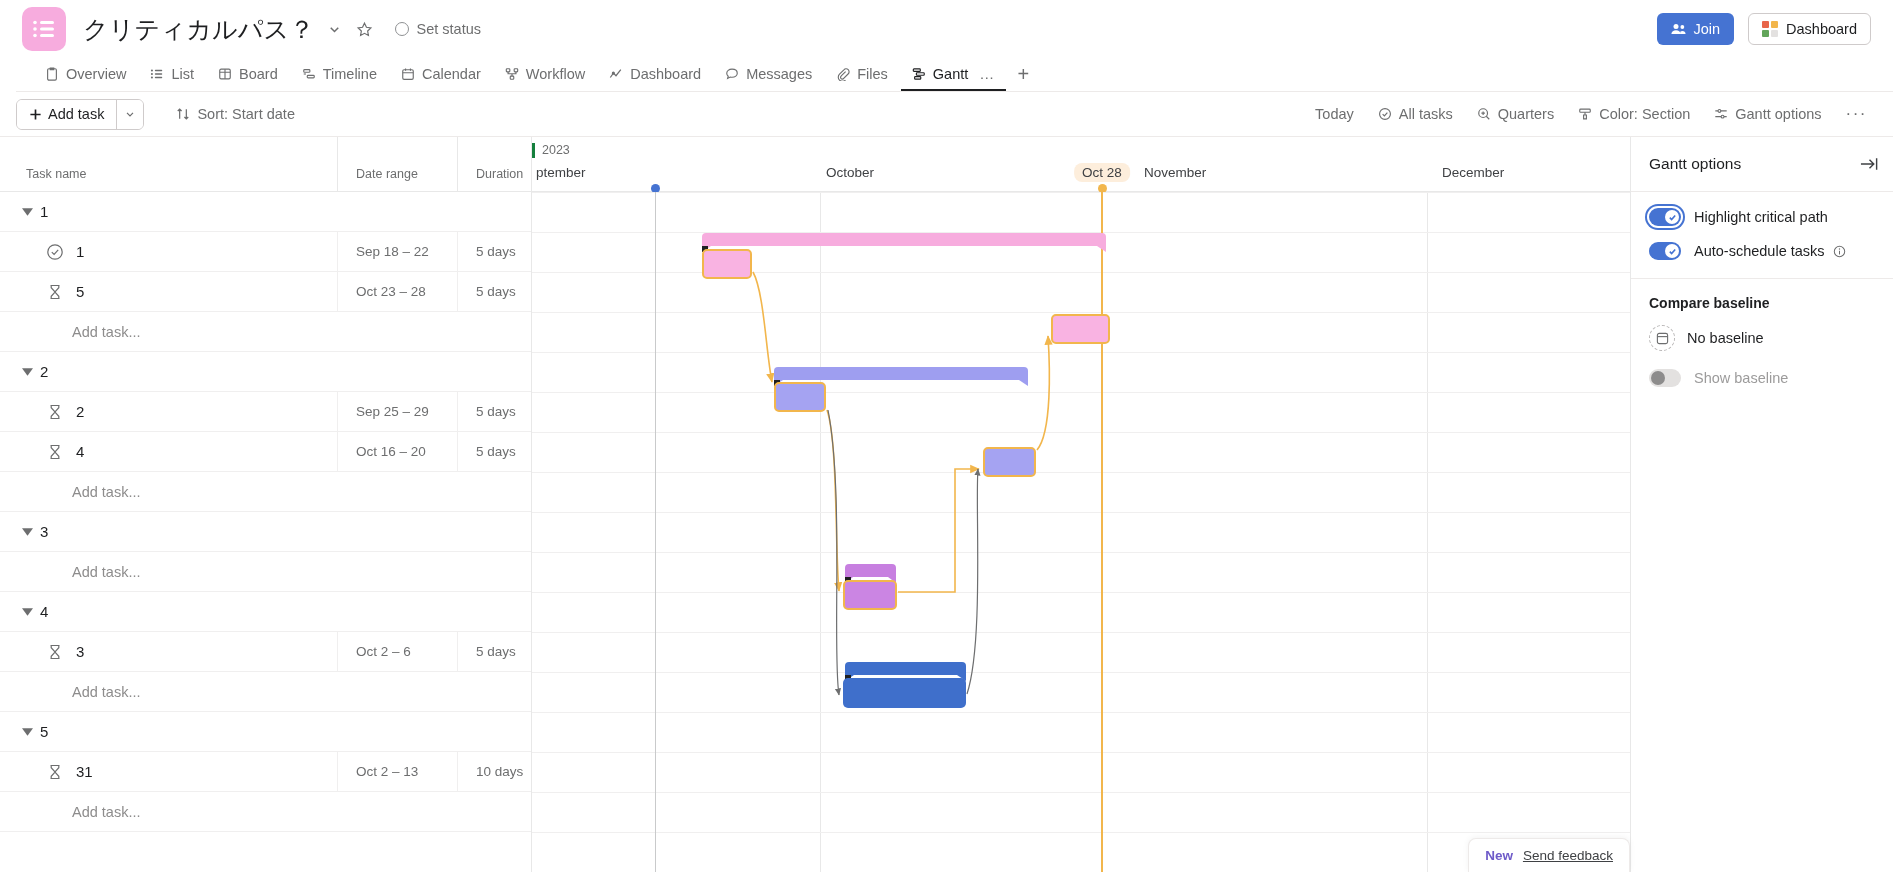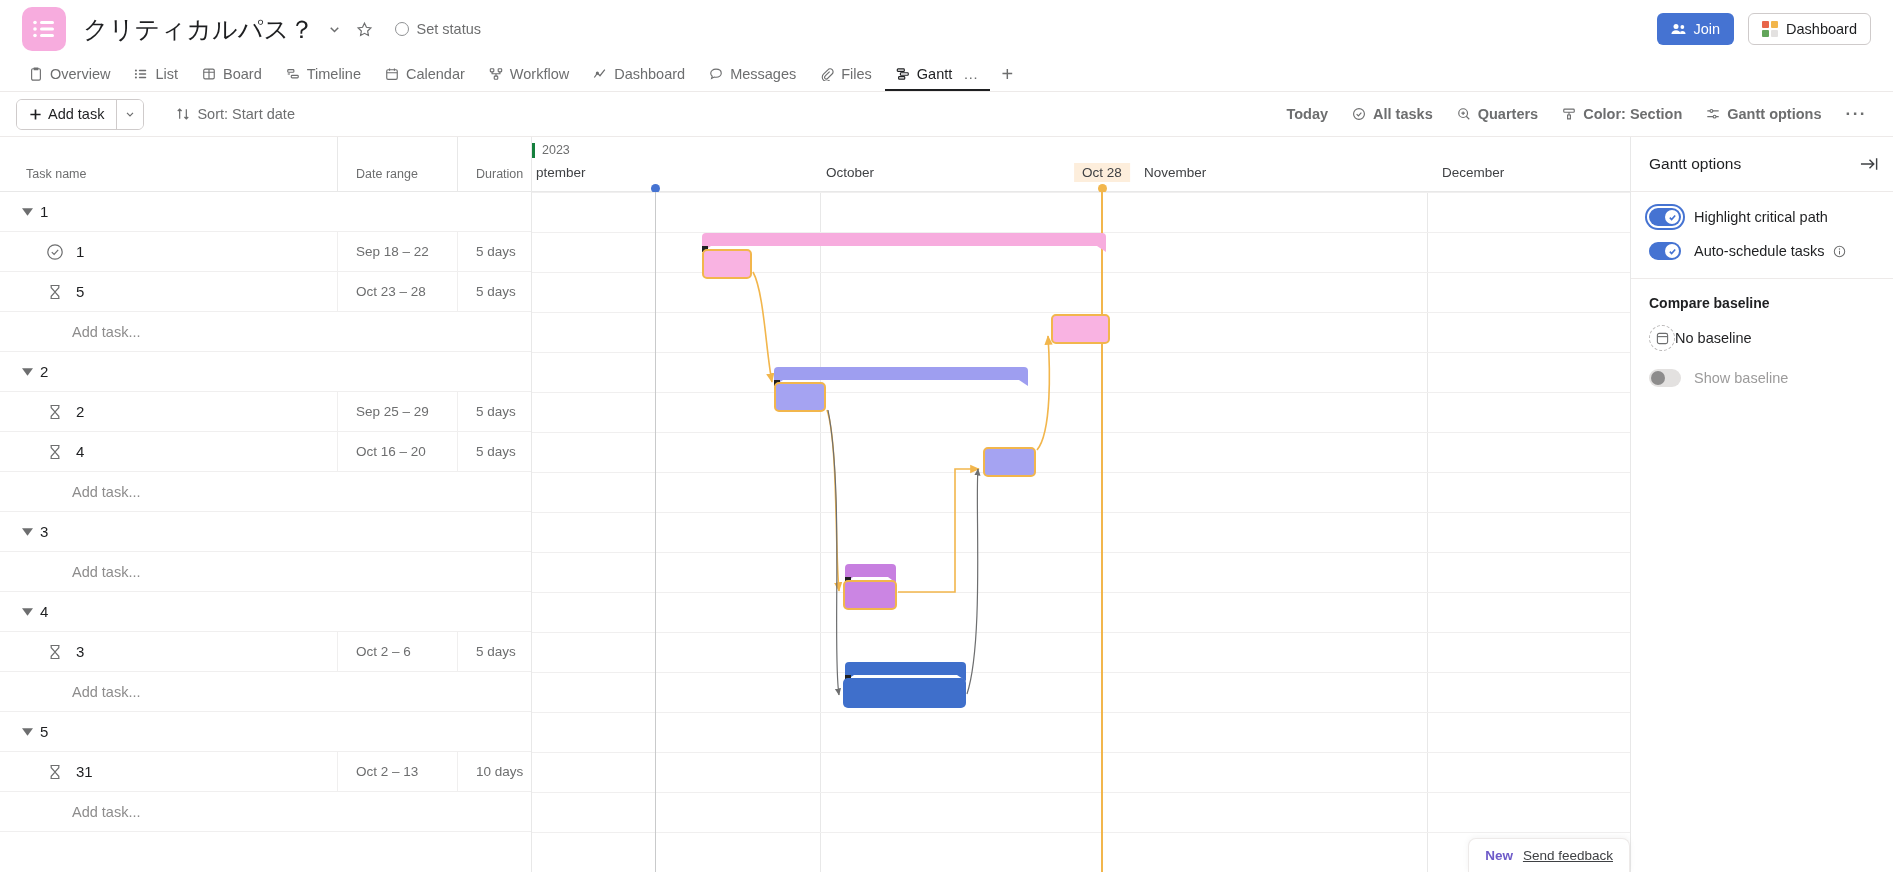--- a/index.html
+++ b/index.html
@@ -87,20 +87,21 @@
   .cz-grid i { display:block; width: 7px; height: 7px; border-radius: 1px; }
 
   
   .tabbar {
     height: 34px;
     display: flex;
     align-items: flex-start;
     padding: 0 18px;
     border-bottom: 1px solid #edeae9;
     gap: 2px;
+    margin-left: 16px;
   }
   .tab {
     display: flex; align-items: center; gap: 7px;
     padding: 0 11px;
     height: 33px;
     font-size: 14.5px;
     color: #6d6e6f;
     cursor: pointer;
     border-bottom: 2.5px solid transparent;
     white-space: nowrap;
@@ -138,21 +139,21 @@
     border-left: 1px solid #cfcbcb;
     cursor: pointer; color: #6d6e6f; background:#fff;
   }
   .tb-item {
     display: flex; align-items: center; gap: 7px;
     font-size: 14.5px; color: #6d6e6f;
     padding: 0 10px; height: 31px; cursor: pointer;
     border-radius: 6px; white-space: nowrap;
   }
   .tb-sort { margin-left: 22px; }
-  .tb-right { margin-left: auto; display: flex; align-items: center; gap: 4px; font-weight: bold; }
+  .tb-right { margin-left: auto; display: flex; align-items: center; gap: 4px; }
   .tb-dots { font-size: 17px; letter-spacing: 1.5px; padding: 0 10px; color: #6d6e6f; cursor: pointer; }
 
   
   .main {
     position: relative;
     height: 735px;
     display: flex;
   }
 
   
@@ -238,21 +239,21 @@
   }
 
   
   .pin-dot {
     position: absolute; width: 9px; height: 9px; border-radius: 50%;
   }
   .marker-line { position: absolute; width: 2px; top: 0; bottom: 0; }
   .date-chip {
     position: absolute; top: 26px;
     font-size: 13.5px; color: #3f4144;
-    background: #fdeedc; border-radius: 0;
+    background: #fdeedc; border-radius: 8px;
     padding: 2px 8px;
     transform: translateX(-50%);
     white-space: nowrap;
   }
 
   
   .bar {
     position: absolute; border-radius: 5px;
   }
   .bar.crit { border: 2px solid #f2b64c; }
@@ -296,21 +297,21 @@
     position: absolute; top: 2px; width: 14px; height: 14px;
     border-radius: 50%; background: #fff;
     display: flex; align-items: center; justify-content: center;
   }
   .toggle.on .knob { right: 2px; }
   .toggle.off .knob { left: 2px; background: #8d8c8c; }
   .toggle.focus {
     box-shadow: 0 0 0 2px #fff, 0 0 0 4px #4573d2;
   }
   .opt-sub { font-size: 14px; font-weight: 600; margin-bottom: 14px; }
-  .baseline-row { display: flex; align-items: center; gap: 0; font-size: 14.5px; margin-bottom: 18px;}
+  .baseline-row { display: flex; align-items: center; gap: 12px; font-size: 14.5px; margin-bottom: 18px;}
   .baseline-circle {
     width: 26px; height: 26px; border-radius: 50%;
     border: 1.4px dashed #b8b6b6;
     display: flex; align-items: center; justify-content: center;
     flex: 0 0 26px; color: #6d6e6f;
   }
   .muted { color: #9c9b9b; }
 
   
   .feedback {

